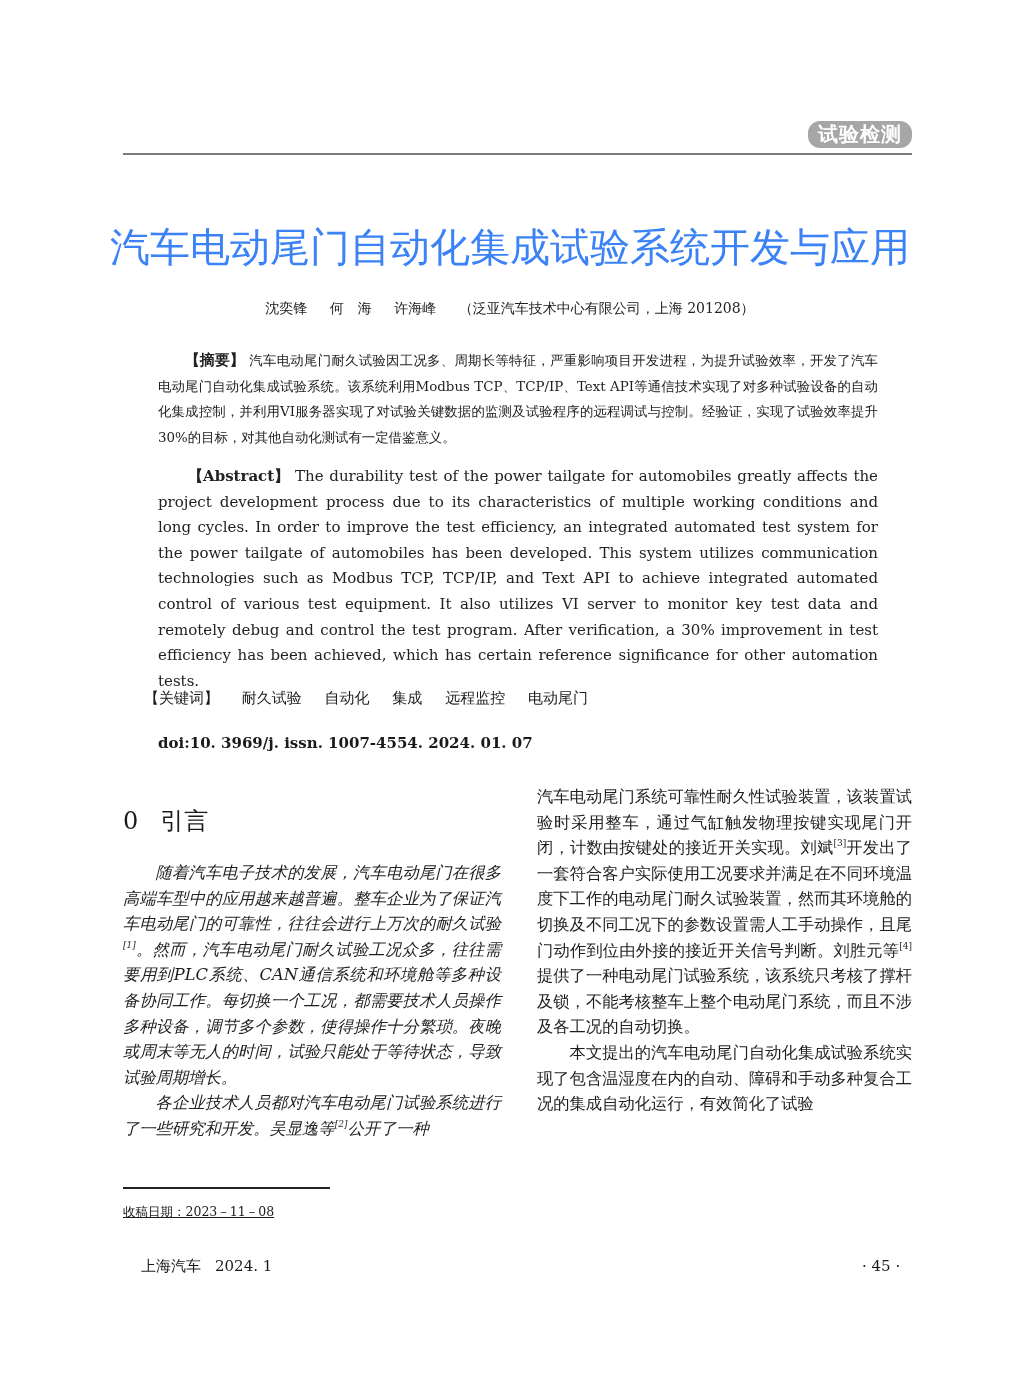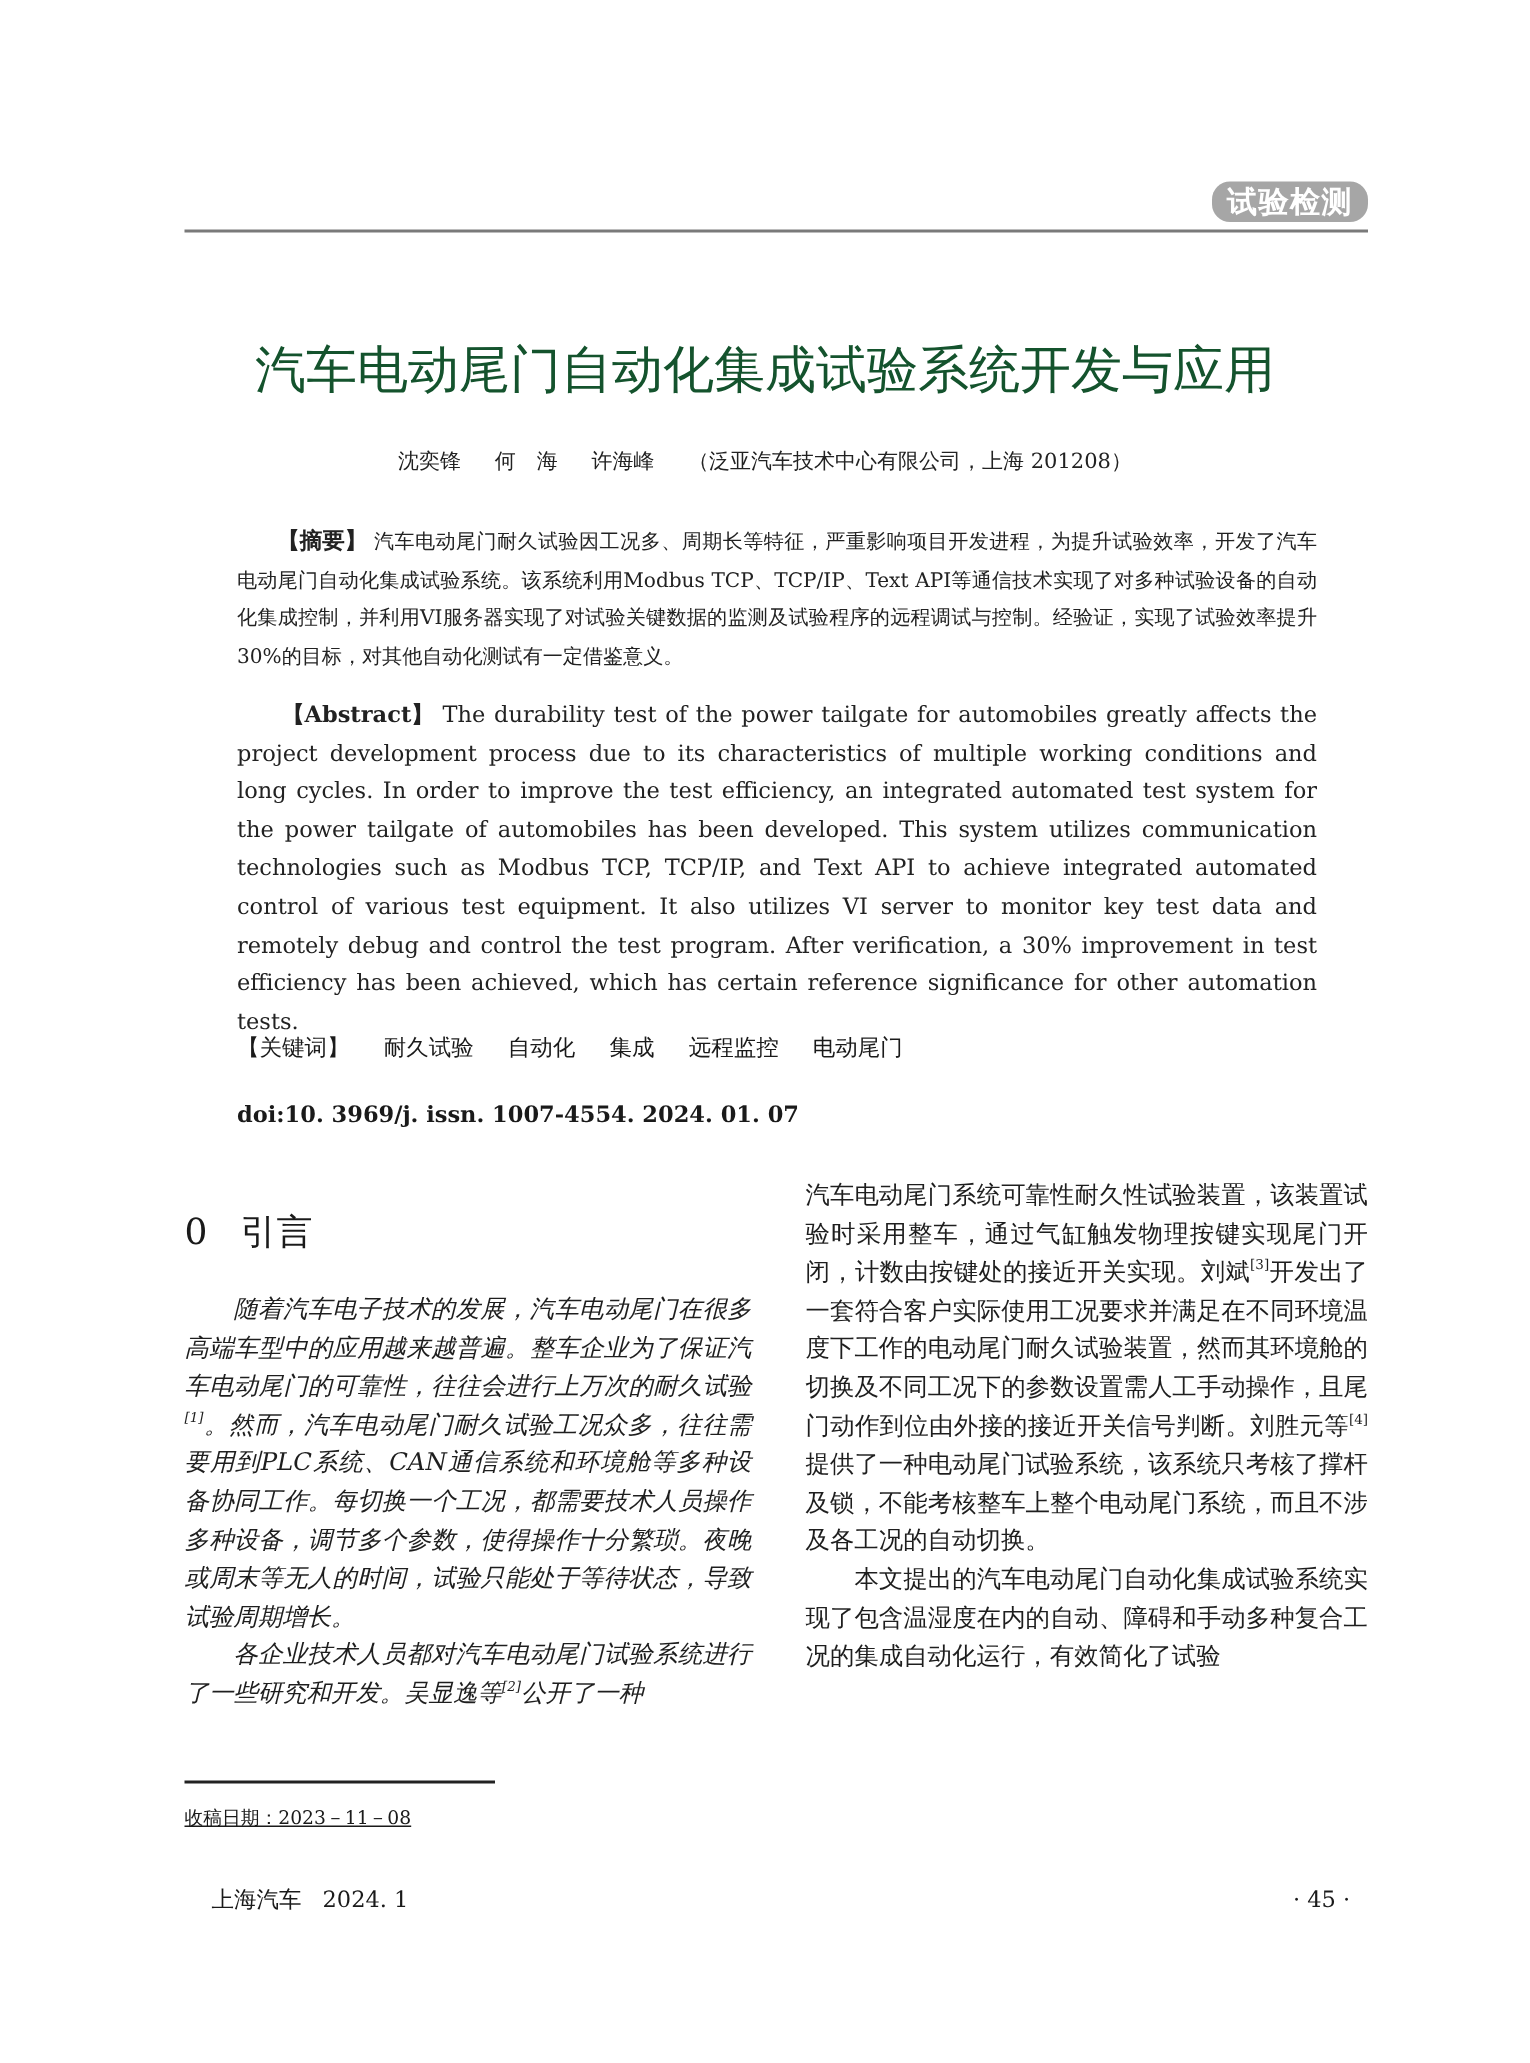--- a/index.html
+++ b/index.html
@@ -13,40 +13,40 @@
       left: 808px; top: 121px; height: 27px; width: 104px;
       background: #a6a6a6; color: #ffffff;
       font-family: "DejaVu Sans", sans-serif; font-weight: bold;
       font-size: 20px; line-height: 27px; text-align: center; letter-spacing: 1px; border-radius: 12px;
     }
     #header-rule {
       left: 123px; top: 153px; width: 789px; height: 2px; background: #7a7a7a;
     }
     #title {
       left: 0; width: 1020px; top: 225px; text-align: center;
-      font-family: "DejaVu Sans", sans-serif; font-size: 34px; line-height: 44px;
-      color: #14532d; letter-spacing: 0px;
+      font-family: "DejaVu Sans", sans-serif; font-size: 40px; line-height: 44px;
+      color: #3b82f6; letter-spacing: 0px;
     }
     #authors-line {
       left: 0; width: 1020px; top: 297px; text-align: center;
       font-size: 14px; line-height: 22px; color: #222;
     }
     #authors-line .gap { display: inline-block; width: 18px; }
     .para {
       left: 158px; width: 720px; font-size: 13.4px; line-height: 25.5px;
       text-align: justify; color: #222;
     }
     #abstract-cn { top: 348px; }
     #abstract-en { top: 464px; font-size: 15px; line-height: 25.6px; }
     .lead { display: inline-block; text-indent: 0; }
     .lead-cn { font-family: "DejaVu Sans", sans-serif; font-weight: bold; font-size: 15px; }
     .lead-en { font-weight: bold; font-size: 15px; }
     .indent { text-indent: 2em; }
     #keywords {
-      left: 158px; top: 686px; font-size: 15px; line-height: 24px;
+      left: 144px; top: 686px; font-size: 15px; line-height: 24px;
       font-family: "DejaVu Sans", sans-serif;
     }
     #keywords .kw { margin-left: 18px; }
     #doi {
       left: 158px; top: 731px; font-size: 15px; font-weight: bold; line-height: 24px;
     }
     #section-heading {
       left: 123px; top: 806px; font-size: 24px; line-height: 30px;
     }
     #section-heading .num { margin-right: 22px; }

